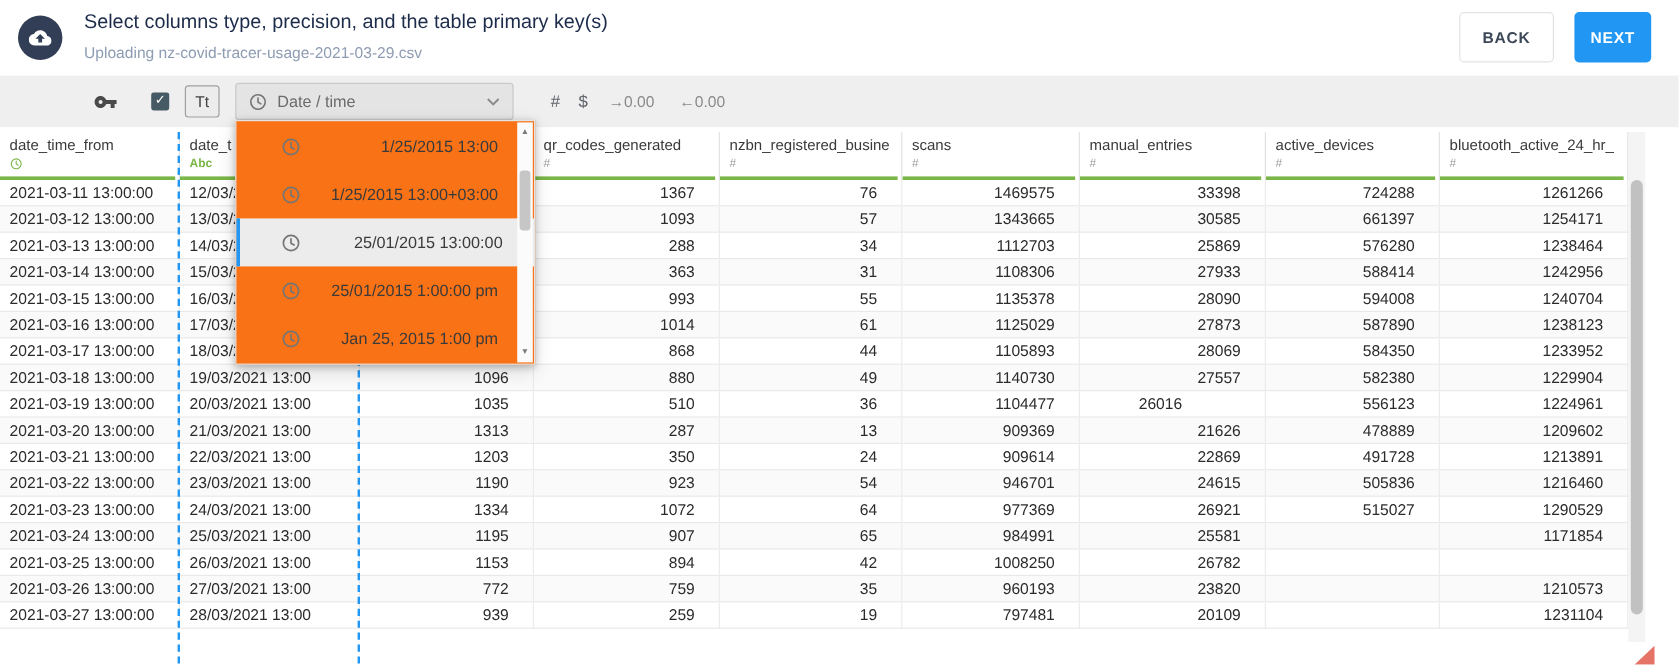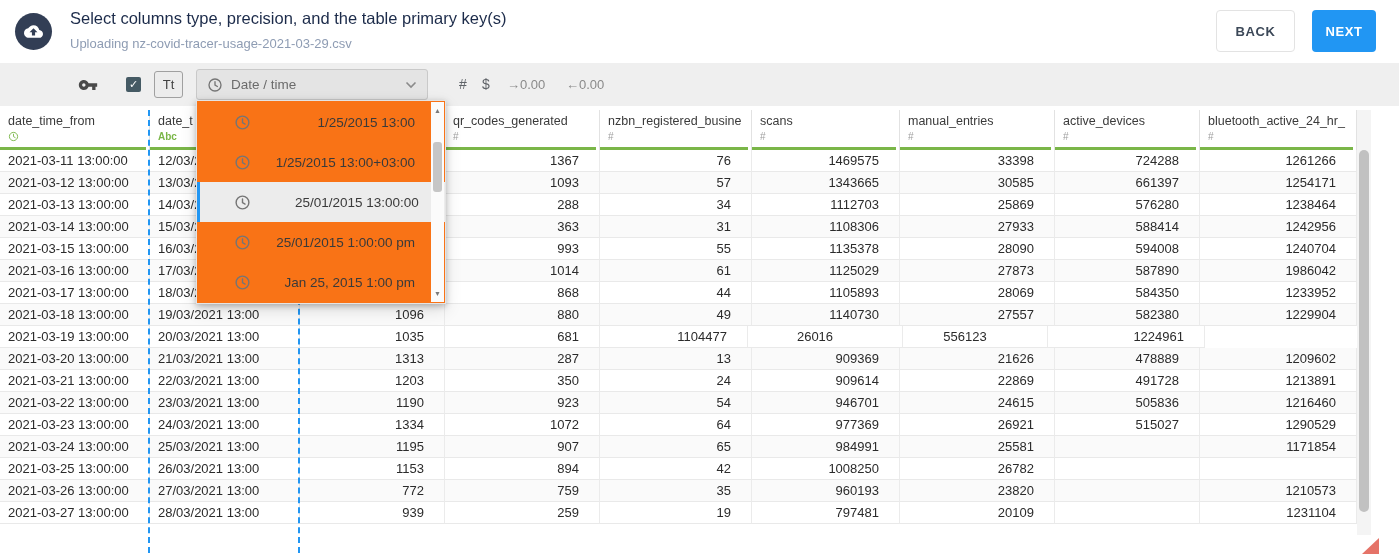--- a/index.html
+++ b/index.html
@@ -234,21 +234,21 @@
         </div>
         <div class="trow">
           <div class="cell al" style="width: 150px;">2021-03-16 13:00:00</div>
           <div class="cell al" style="width: 150px;">17/03/2021 13:00</div>
           <div class="cell ar" style="width: 145px;"></div>
           <div class="cell ar" style="width: 155px;">1014</div>
           <div class="cell ar" style="width: 152px;">61</div>
           <div class="cell ar" style="width: 148px;">1125029</div>
           <div class="cell ar" style="width: 155px;">27873</div>
           <div class="cell ar" style="width: 145px;">587890</div>
-          <div class="cell ar" style="width: 157px;">1986042</div>
+          <div class="cell ar" style="width: 157px;">1238123</div>
         </div>
         <div class="trow">
           <div class="cell al" style="width: 150px;">2021-03-17 13:00:00</div>
           <div class="cell al" style="width: 150px;">18/03/2021 13:00</div>
           <div class="cell ar" style="width: 145px;"></div>
           <div class="cell ar" style="width: 155px;">868</div>
           <div class="cell ar" style="width: 152px;">44</div>
           <div class="cell ar" style="width: 148px;">1105893</div>
           <div class="cell ar" style="width: 155px;">28069</div>
           <div class="cell ar" style="width: 145px;">584350</div>
@@ -262,24 +262,25 @@
           <div class="cell ar" style="width: 152px;">49</div>
           <div class="cell ar" style="width: 148px;">1140730</div>
           <div class="cell ar" style="width: 155px;">27557</div>
           <div class="cell ar" style="width: 145px;">582380</div>
           <div class="cell ar" style="width: 157px;">1229904</div>
         </div>
         <div class="trow">
           <div class="cell al" style="width: 150px;">2021-03-19 13:00:00</div>
           <div class="cell al" style="width: 150px;">20/03/2021 13:00</div>
           <div class="cell ar" style="width: 145px;">1035</div>
-          <div class="cell ar" style="width: 155px;">681</div>
+          <div class="cell ar" style="width: 155px;">510</div>
+          <div class="cell ar" style="width: 152px;">36</div>
           <div class="cell ar" style="width: 148px;">1104477</div>
           <div class="cell ar" style="width: 155px; text-align: center;">26016</div>
-          <div class="cell ar" style="width: 145px; text-align: center;">556123</div>
+          <div class="cell ar" style="width: 145px;">556123</div>
           <div class="cell ar" style="width: 157px;">1224961</div>
         </div>
         <div class="trow">
           <div class="cell al" style="width: 150px;">2021-03-20 13:00:00</div>
           <div class="cell al" style="width: 150px;">21/03/2021 13:00</div>
           <div class="cell ar" style="width: 145px;">1313</div>
           <div class="cell ar" style="width: 155px;">287</div>
           <div class="cell ar" style="width: 152px;">13</div>
           <div class="cell ar" style="width: 148px;">909369</div>
           <div class="cell ar" style="width: 155px;">21626</div>

